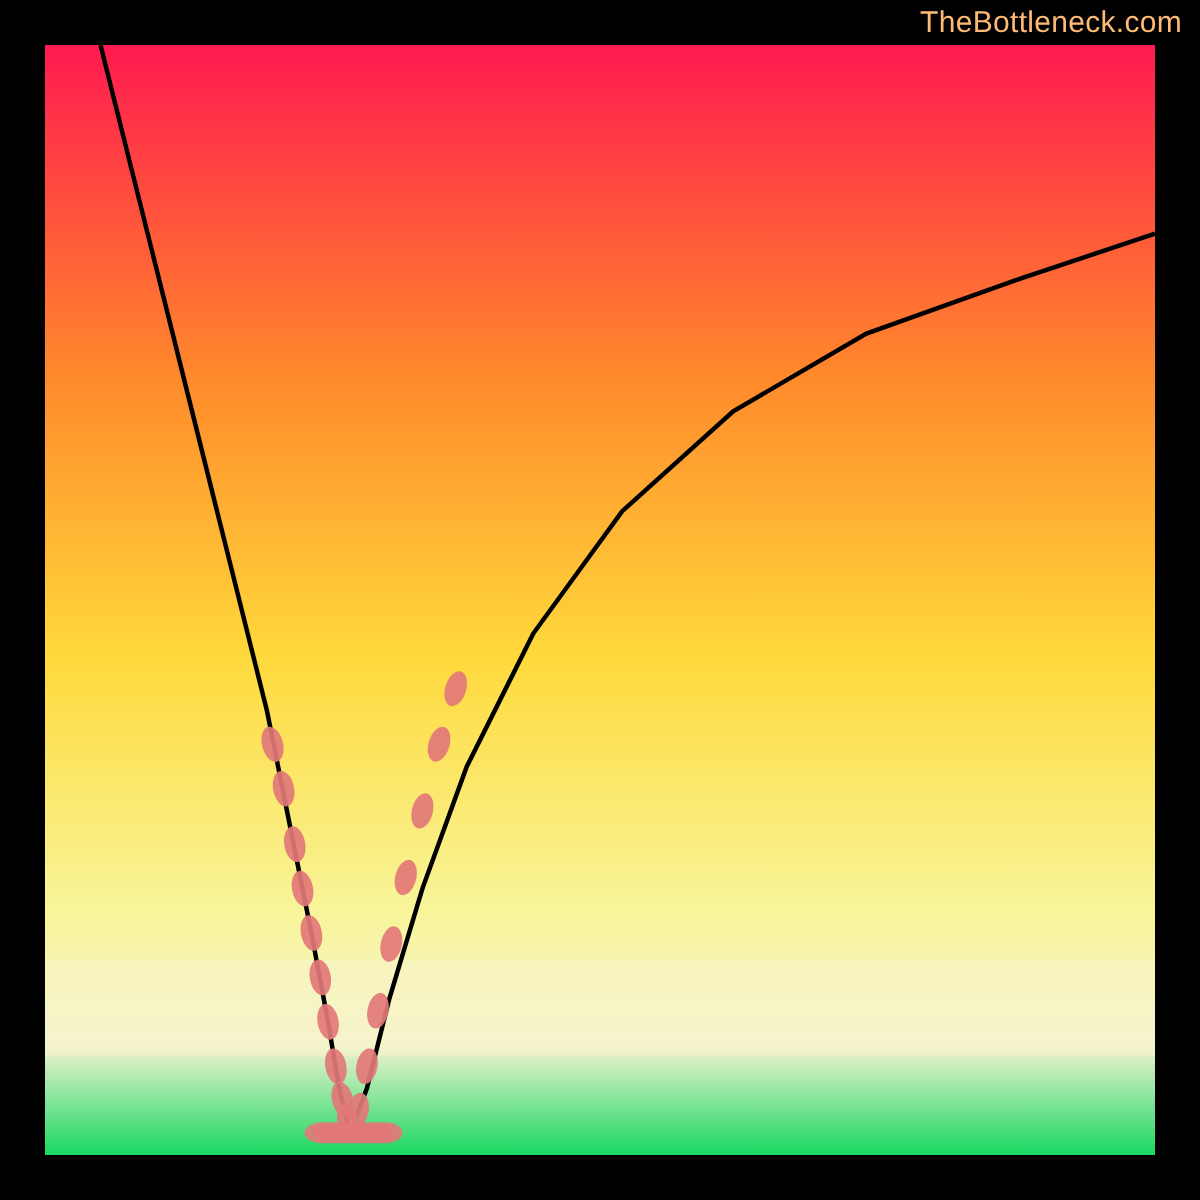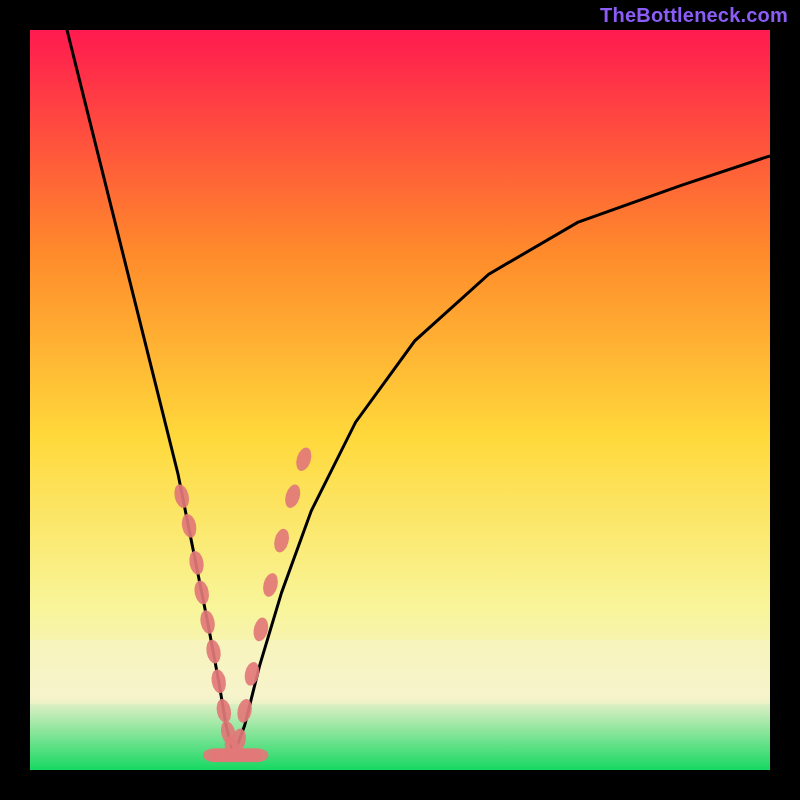--- a/index.html
+++ b/index.html
@@ -13,23 +13,23 @@
   .frame {
     width: 800px;
     height: 800px;
     background: #000;
     position: relative;
   }
   .watermark {
     position: absolute;
     top: 4px;
     right: 12px;
-    color: #8b5cf6;
+    color: #fdba74;
     font-size: 20px;
-    font-weight: 700;
+    font-weight: 400;
     z-index: 10;
     letter-spacing: 0.2px;
   }
   svg {
     display: block;
   }
 </style>
 </head>
 <body>
 

